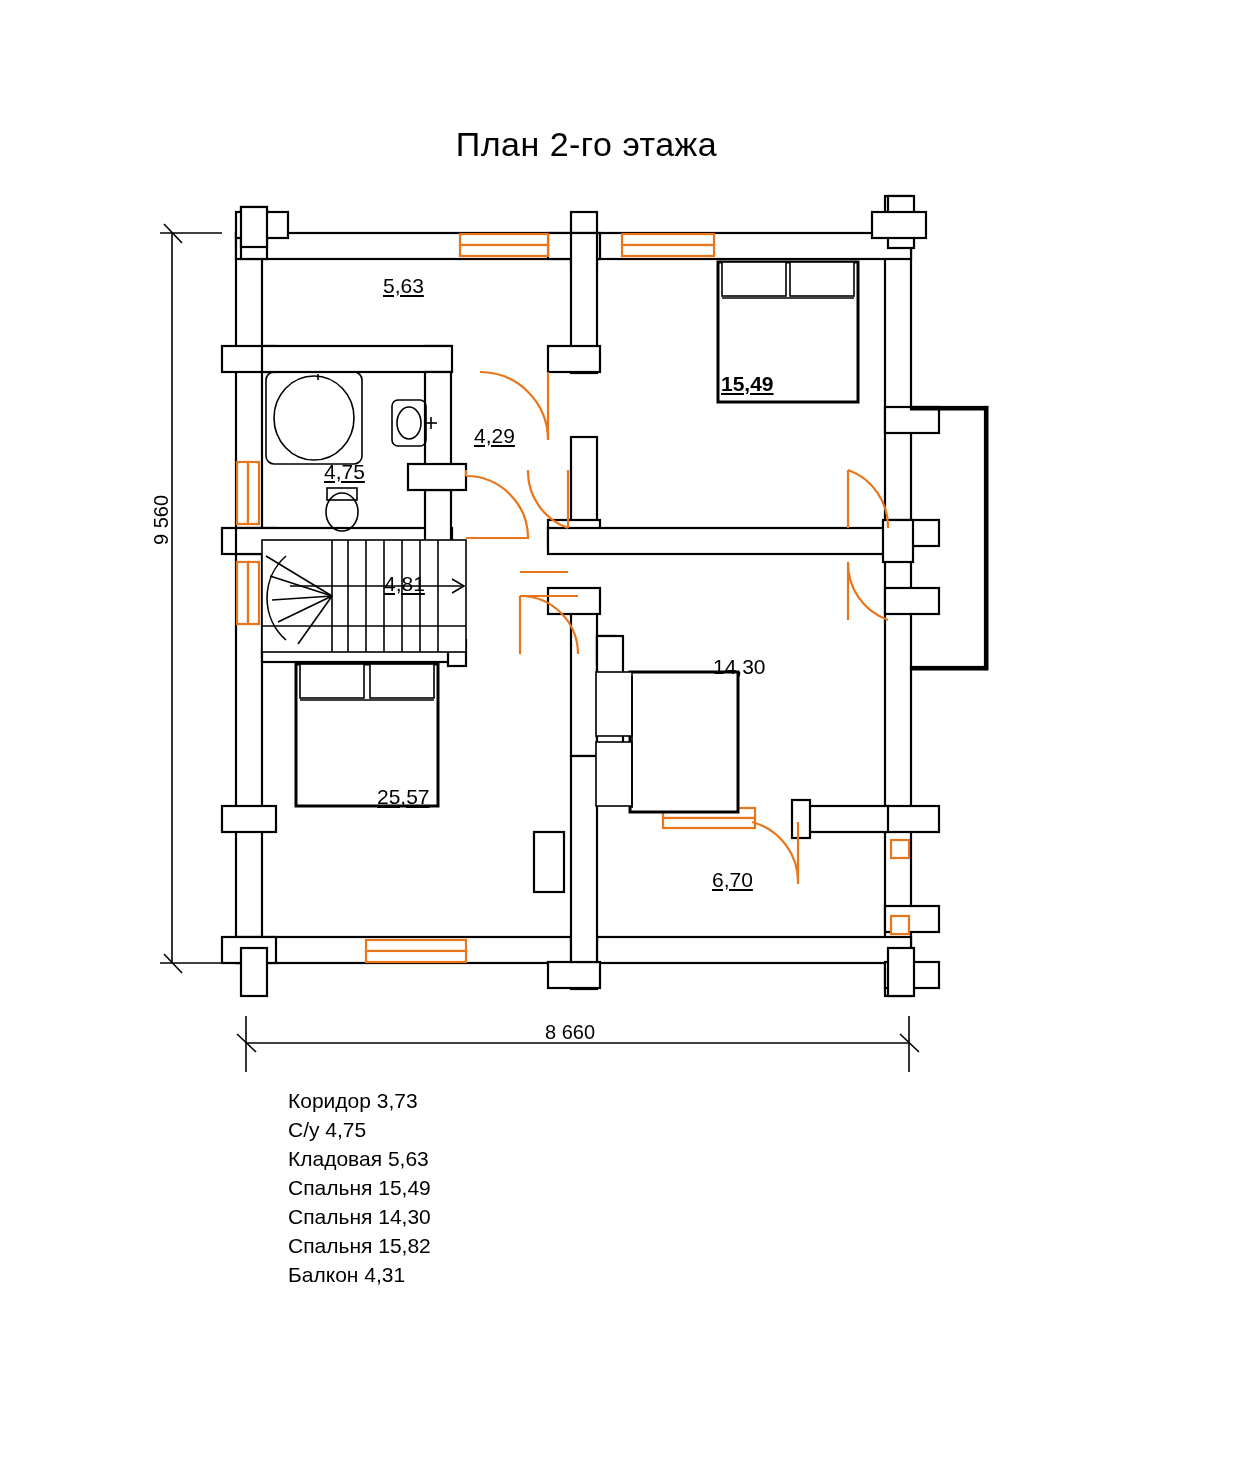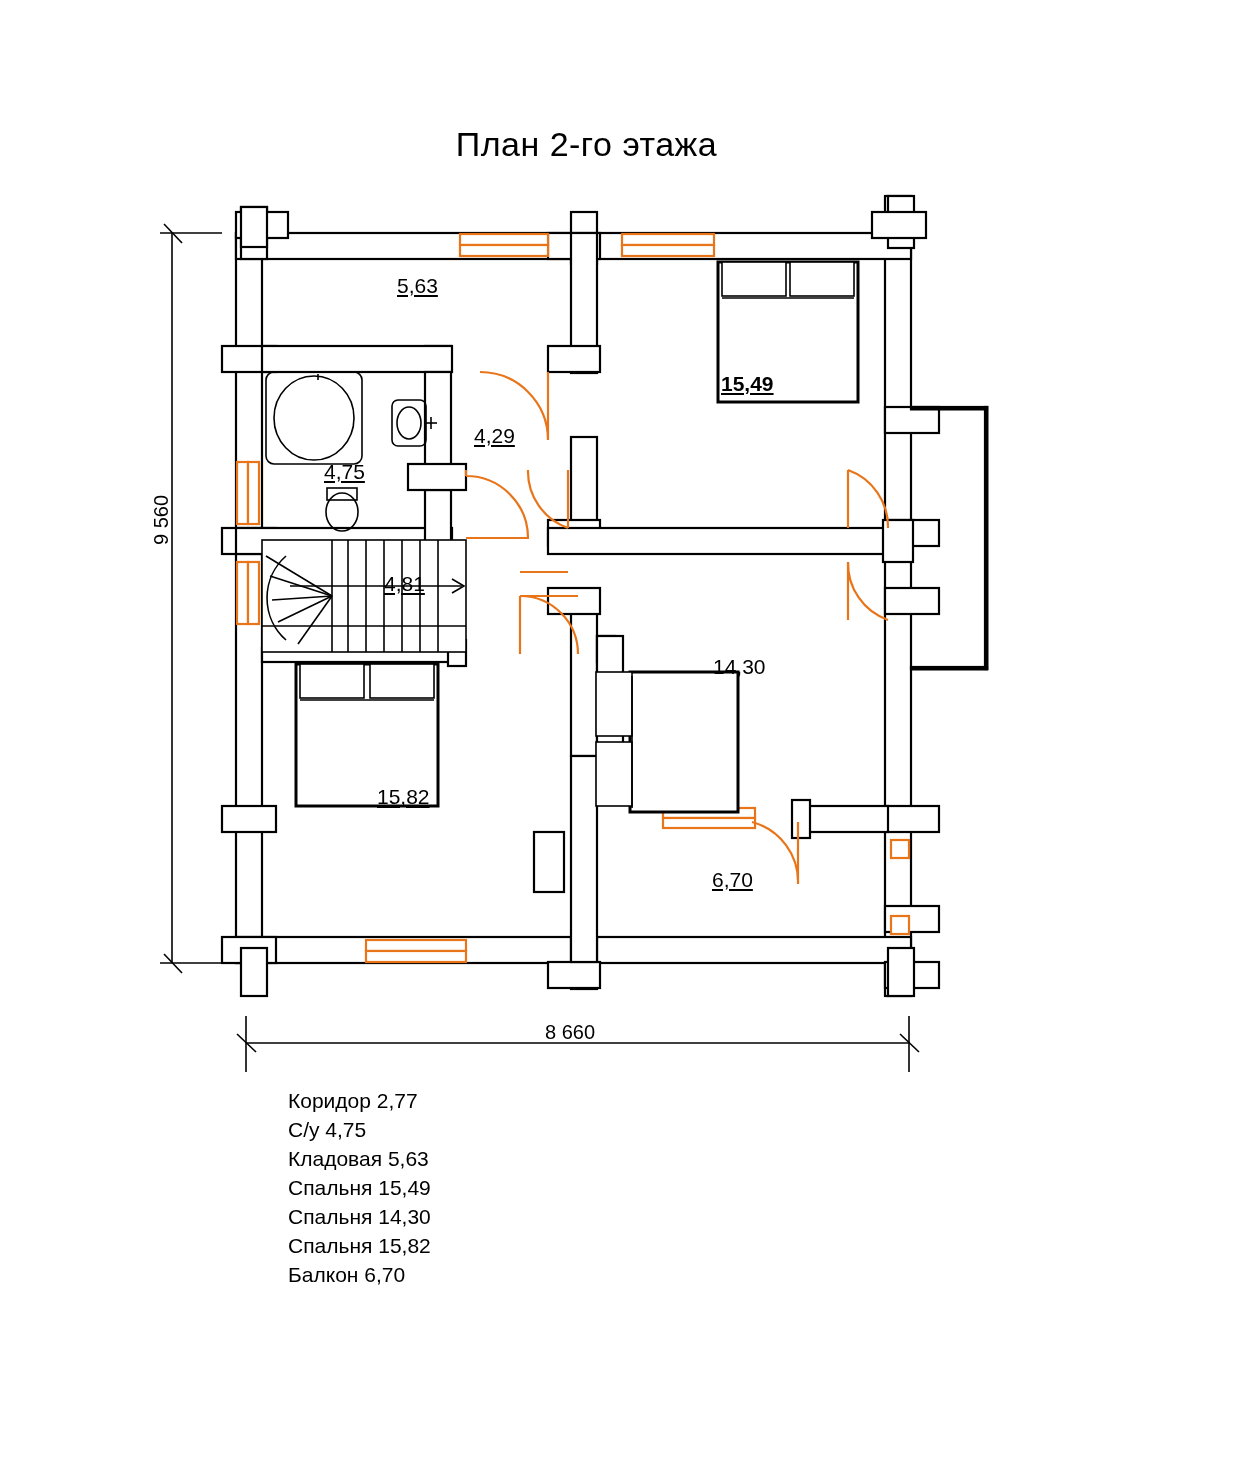--- a/index.html
+++ b/index.html
@@ -265,35 +265,35 @@
 
     <g stroke="#000" stroke-width="3" fill="#ffffff">
       <rect x="630" y="672" width="108" height="140"></rect>
       <rect x="596" y="672" width="36" height="64" stroke-width="1.6"></rect>
       <rect x="596" y="742" width="36" height="64" stroke-width="1.6"></rect>
       <line x1="632" y1="676" x2="632" y2="808" stroke-width="1.6"></line>
     </g>
 
   </svg>
 
-  <div class="room-area" style="left:383px; top:274px;margin-left:14px;">5,63</div>
+  <div class="room-area" style="left:383px; top:274px;">5,63</div>
   <div class="room-area" style="left:324px; top:432px;margin-top:28px;">4,75</div>
   <div class="room-area" style="left:474px; top:424px;">4,29</div>
   <div class="room-area" style="left:721px; top:372px;font-weight:bold;">15,49</div>
   <div class="room-area" style="left:384px; top:572px;">4,81</div>
   <div class="room-area" style="left:713px; top:655px; text-decoration:none;">14,30</div>
-  <div class="room-area" style="left:377px; top:785px;">15,82</div>
+  <div class="room-area" style="left:377px; top:785px;">25,57</div>
   <div class="room-area" style="left:712px; top:868px;">6,70</div>
 
   <div class="dimlabel" id="dim-vertical">9 560</div>
   <div class="dimlabel" id="dim-horizontal">8 660</div>
 
   <div class="legend">
-    <div>Коридор 2,77</div>
+    <div>Коридор 3,73</div>
     <div>С/у 4,75</div>
     <div>Кладовая 5,63</div>
     <div>Спальня 15,49</div>
     <div>Спальня 14,30</div>
     <div>Спальня 15,82</div>
-    <div>Балкон 6,70</div>
+    <div>Балкон 4,31</div>
   </div>
 
 </div>
 
 </body></html>

